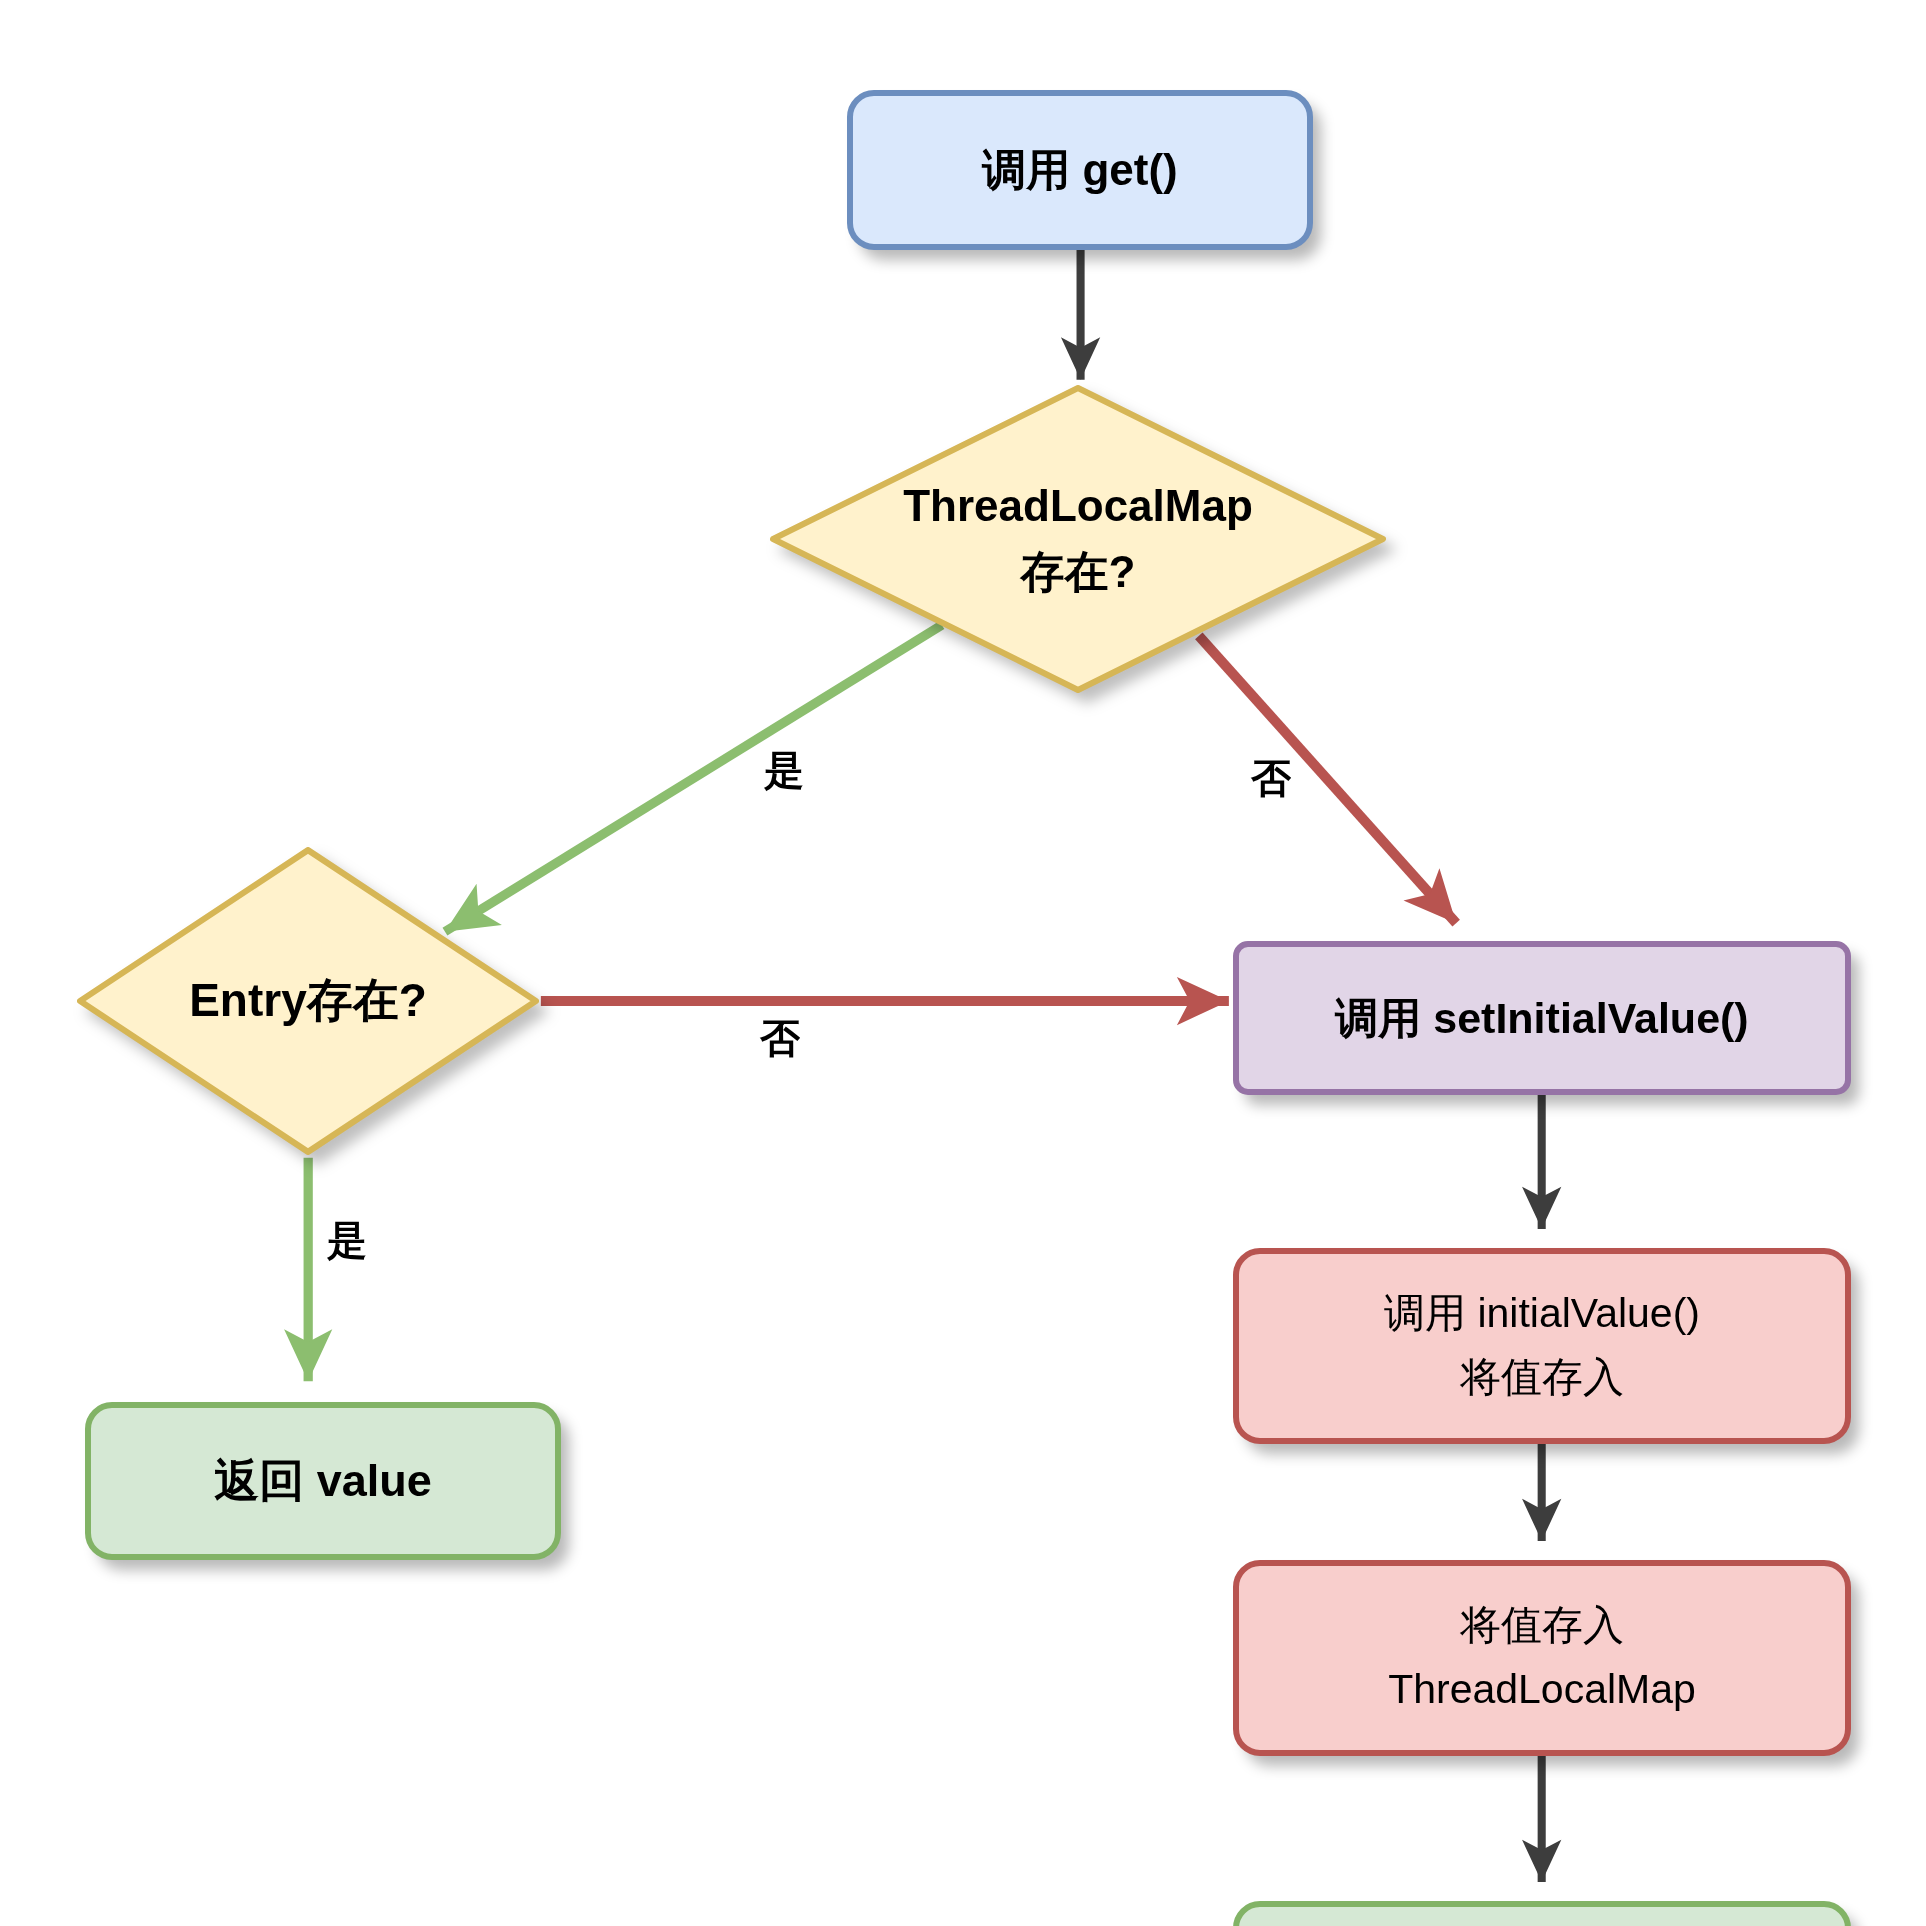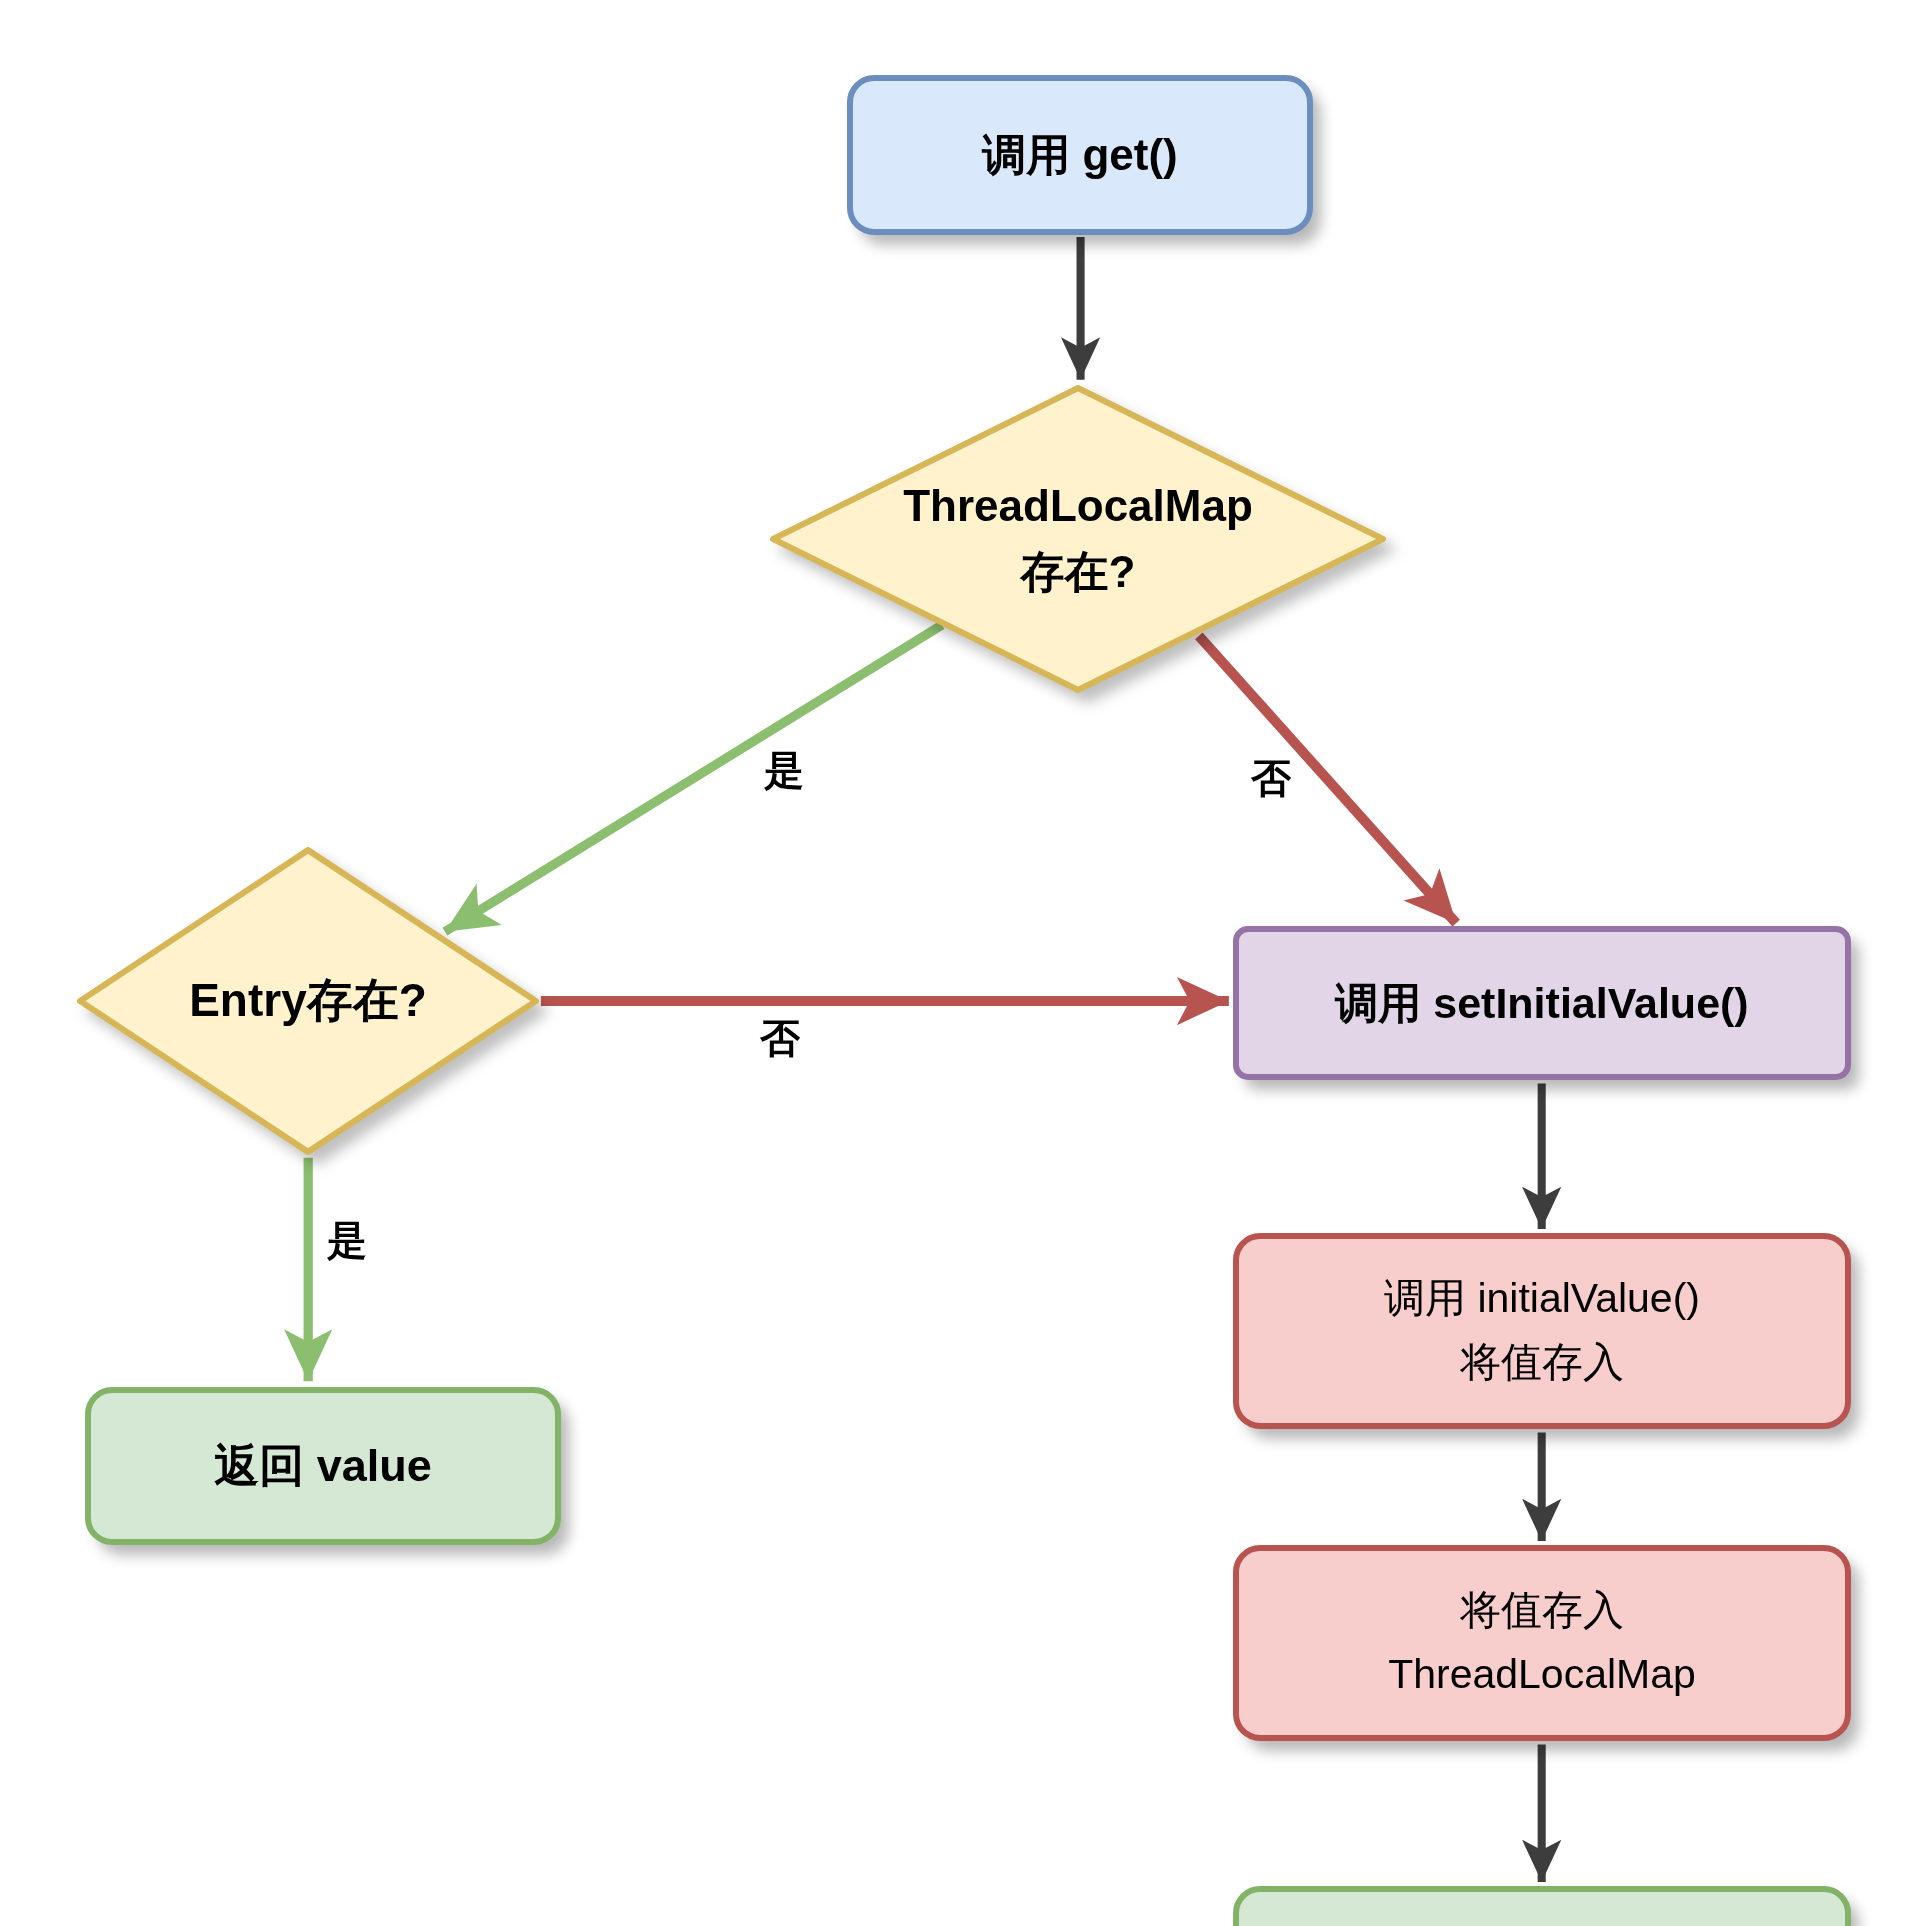--- a/index.html
+++ b/index.html
@@ -17,21 +17,21 @@
     font-family:"Liberation Sans","DejaVu Sans",sans-serif;color:var(--c-text);
     overflow:hidden;
   }
   .canvas{position:absolute;inset:0;}
   svg.edges{position:absolute;left:0;top:0;z-index:1;}
   .node{
     position:absolute;z-index:3;display:flex;flex-direction:column;
     align-items:center;justify-content:center;text-align:center;
     box-sizing:border-box;border-radius:27px;
     box-shadow:10px 11.6px 14px -2.3px rgba(0,0,0,0.28);
-    font-weight:bold;line-height:1.35;
+    font-weight:bold;line-height:1.35;margin-top:15px;
   }
   .node .ln{white-space:nowrap;}
   .box-blue  {background:var(--c-blue_fill);  border:6.5px solid var(--c-blue_stroke);}
   .box-purple{background:var(--c-purple_fill);border:6.5px solid var(--c-purple_stroke);}
   .box-pink  {background:var(--c-pink_fill);  border:6.5px solid var(--c-pink_stroke);font-weight:normal;text-align:right;}
   .box-green {background:var(--c-green_fill); border:6.5px solid var(--c-green_stroke);}
 
   #node-call-get       {left:847px;top:75px;  width:466px;height:160px;font-size:44px;}
   #node-set-initial    {left:1233px;top:926px; width:618px;height:154px;font-size:43px;border-radius:15px;}
   #node-initial-value  {left:1233px;top:1233px; width:618px;height:196px;font-size:41px;line-height:1.55;}

